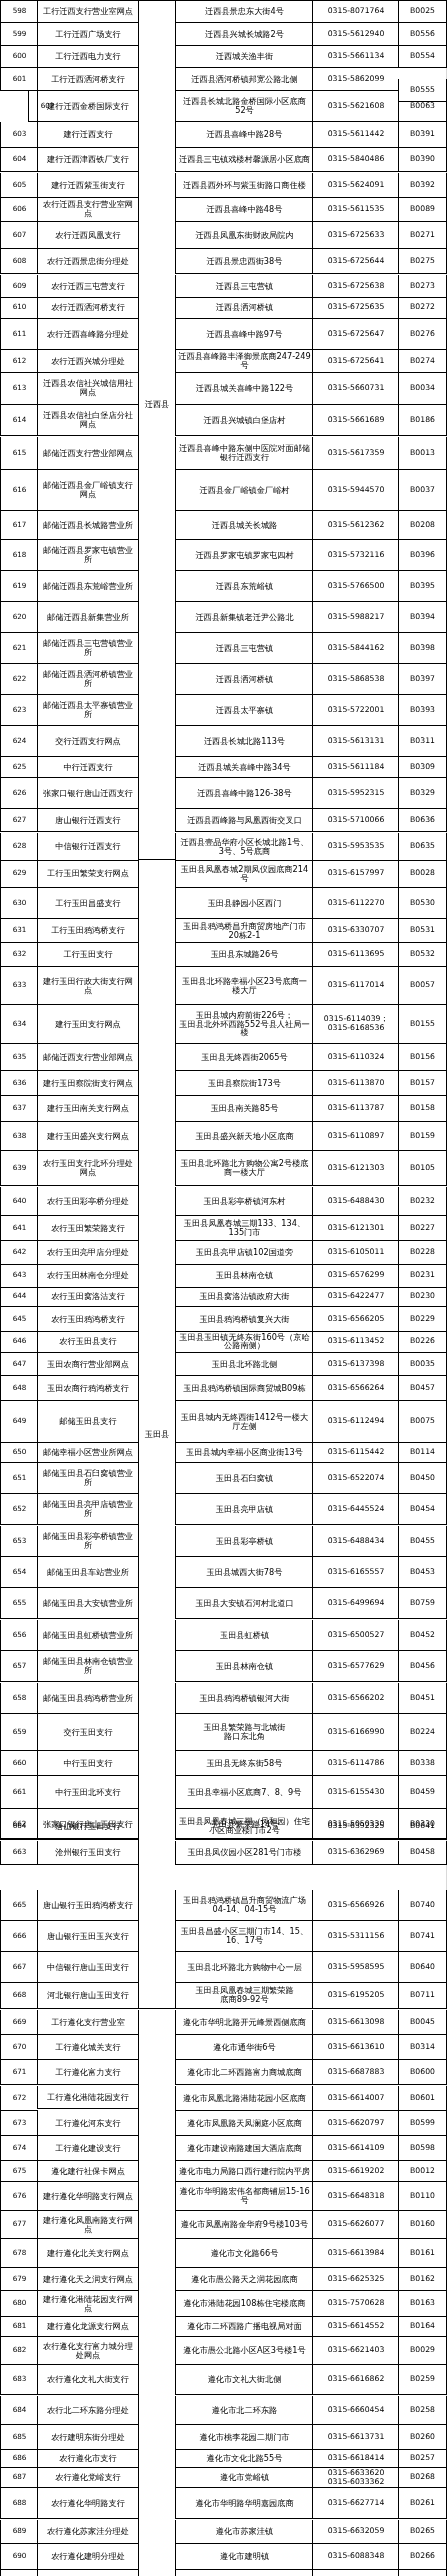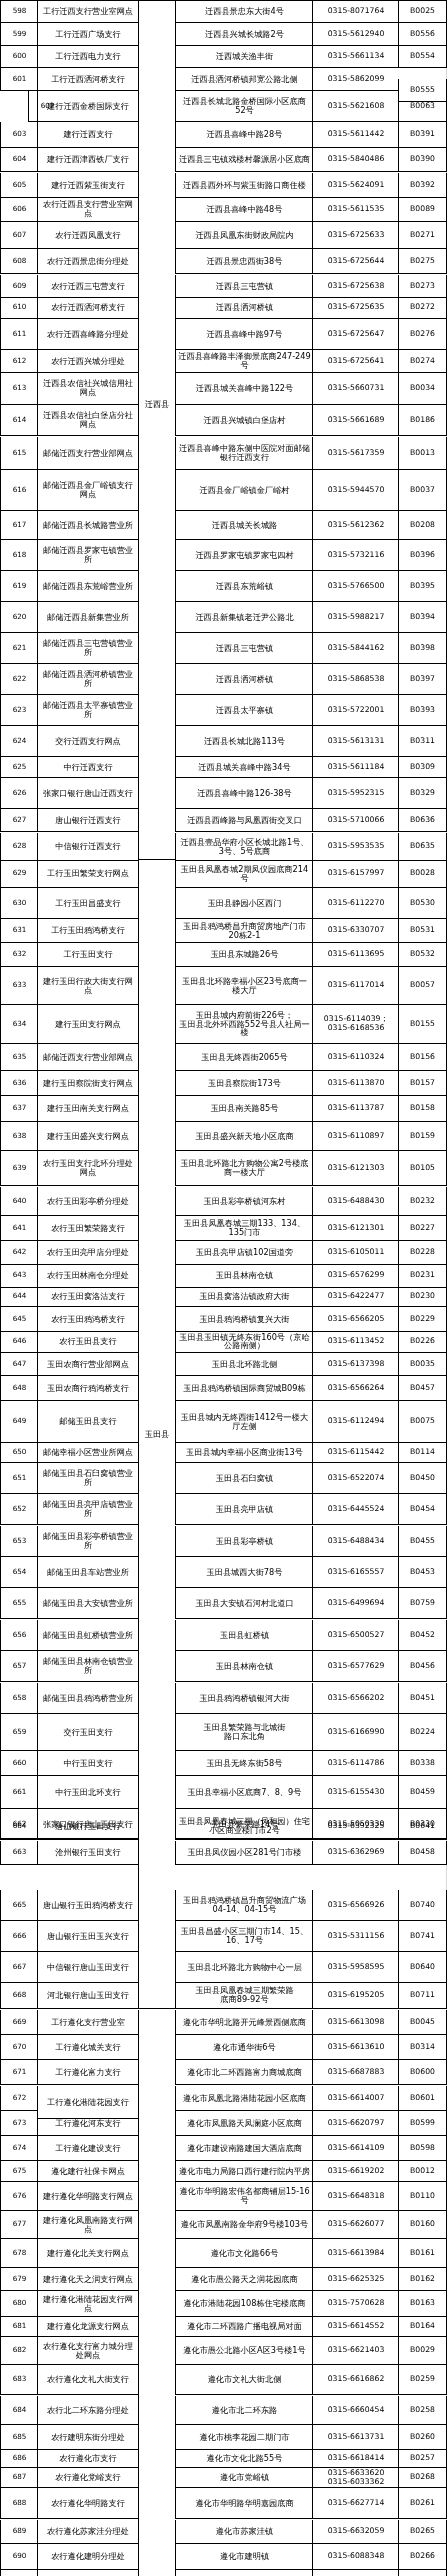--- a/index.html
+++ b/index.html
@@ -549,21 +549,21 @@
       </div>
       <div class="row" style="top: 2060px; height: 25px;">
         <div class="cell c-no" style="height: 25px;">671</div>
         <div class="cell c-name" style="height: 25px;">工行遵化富力支行</div>
         <div class="cell c-addr" style="height: 25px;">遵化市北二环西路富力商城底商</div>
         <div class="cell c-tel" style="height: 25px;">0315-6687883</div>
         <div class="cell c-code" style="height: 25px;">B0600</div>
       </div>
       <div class="row" style="top: 2086px; height: 25px;">
         <div class="cell c-no" style="height: 25px;">672</div>
-        <div class="cell c-name" style="height: 33px;">工行遵化港陆花园支行</div>
+        <div class="cell c-name" style="height: 23px;">工行遵化港陆花园支行</div>
         <div class="cell c-addr" style="height: 25px;">遵化市凤凰北路港陆花园小区底商</div>
         <div class="cell c-tel" style="height: 25px;">0315-6614007</div>
         <div class="cell c-code" style="height: 25px;">B0601</div>
       </div>
       <div class="row" style="top: 2111px; height: 25px;">
         <div class="cell c-no" style="height: 25px;">673</div>
         <div class="cell c-name" style="height: 25px;">工行遵化河东支行</div>
         <div class="cell c-addr" style="height: 25px;">遵化市凤凰路天凤澜庭小区底商</div>
         <div class="cell c-tel" style="height: 25px;">0315-6620797</div>
         <div class="cell c-code" style="height: 25px;">B0599</div>

